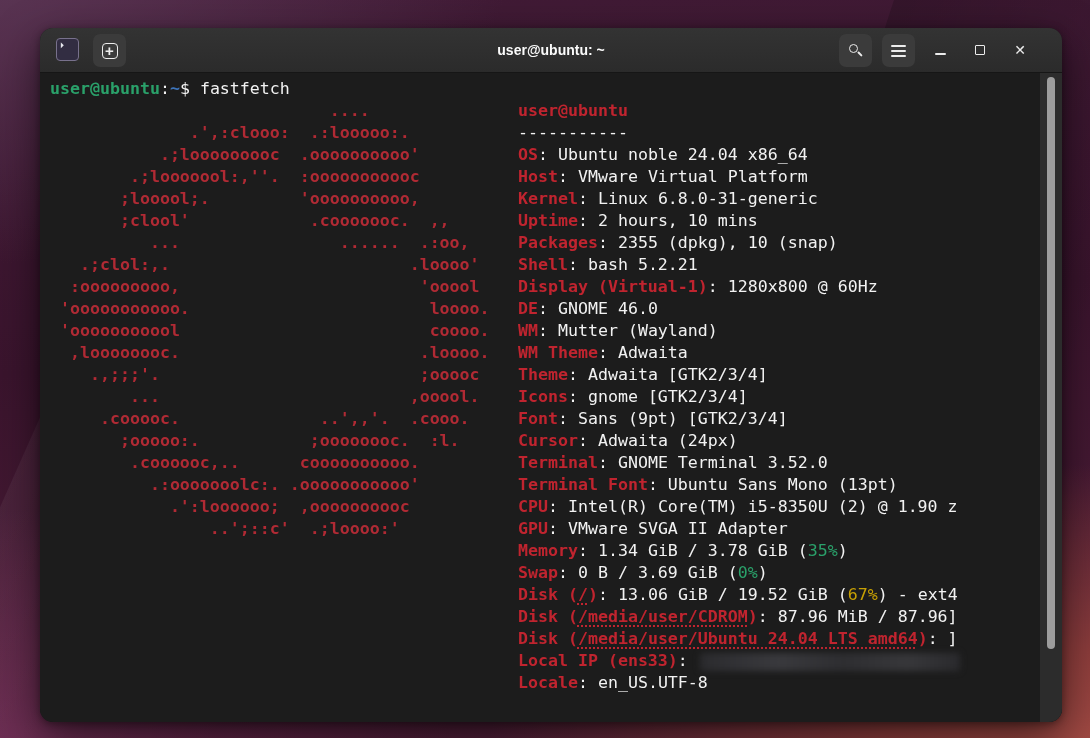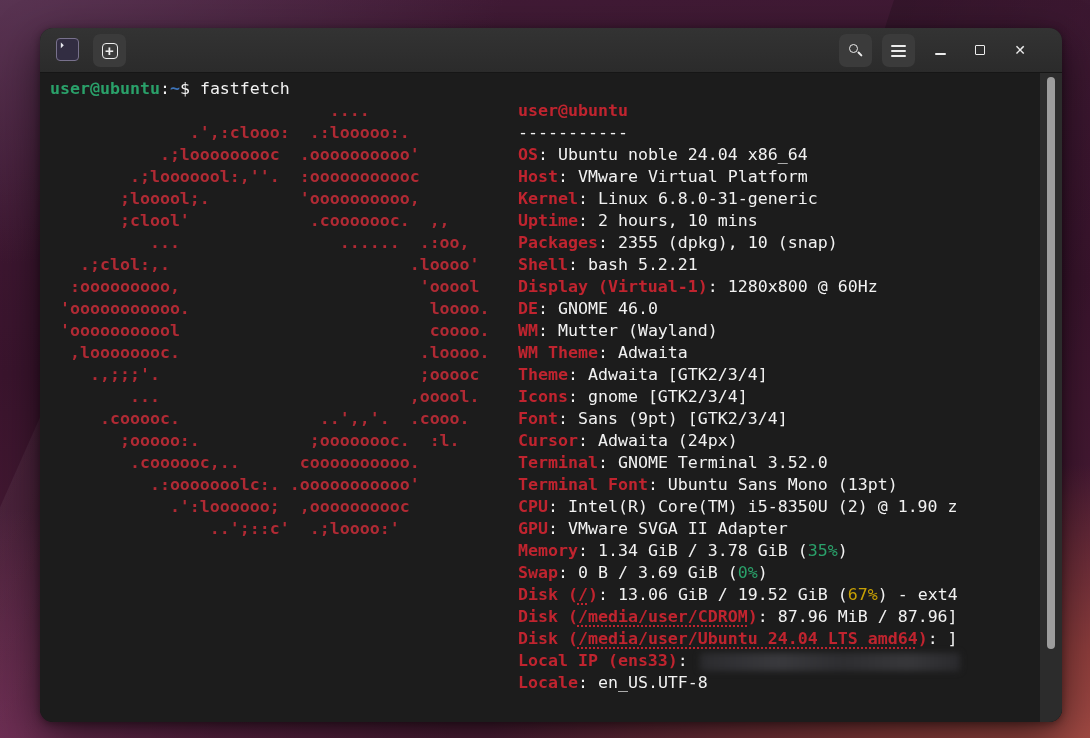--- a/index.html
+++ b/index.html
@@ -84,20 +84,21 @@
 <div class="wave2"></div>
 
 <div class="window">
   <div class="headerbar">
     <div class="app-icon">
         <span class="g">⏵</span>
       </div>
     <div class="hbtn newtab">
       <span class="sq">+</span>
     </div>
+    <div class="title">user@ubuntu: ~</div>
     <div class="hbtn search">
       <span class="lens">
           <span class="c"></span>
           <span class="h"></span>
         </span>
     </div>
     <div class="hbtn menu">
       <span class="bars">
           <i></i>
           <i></i>

